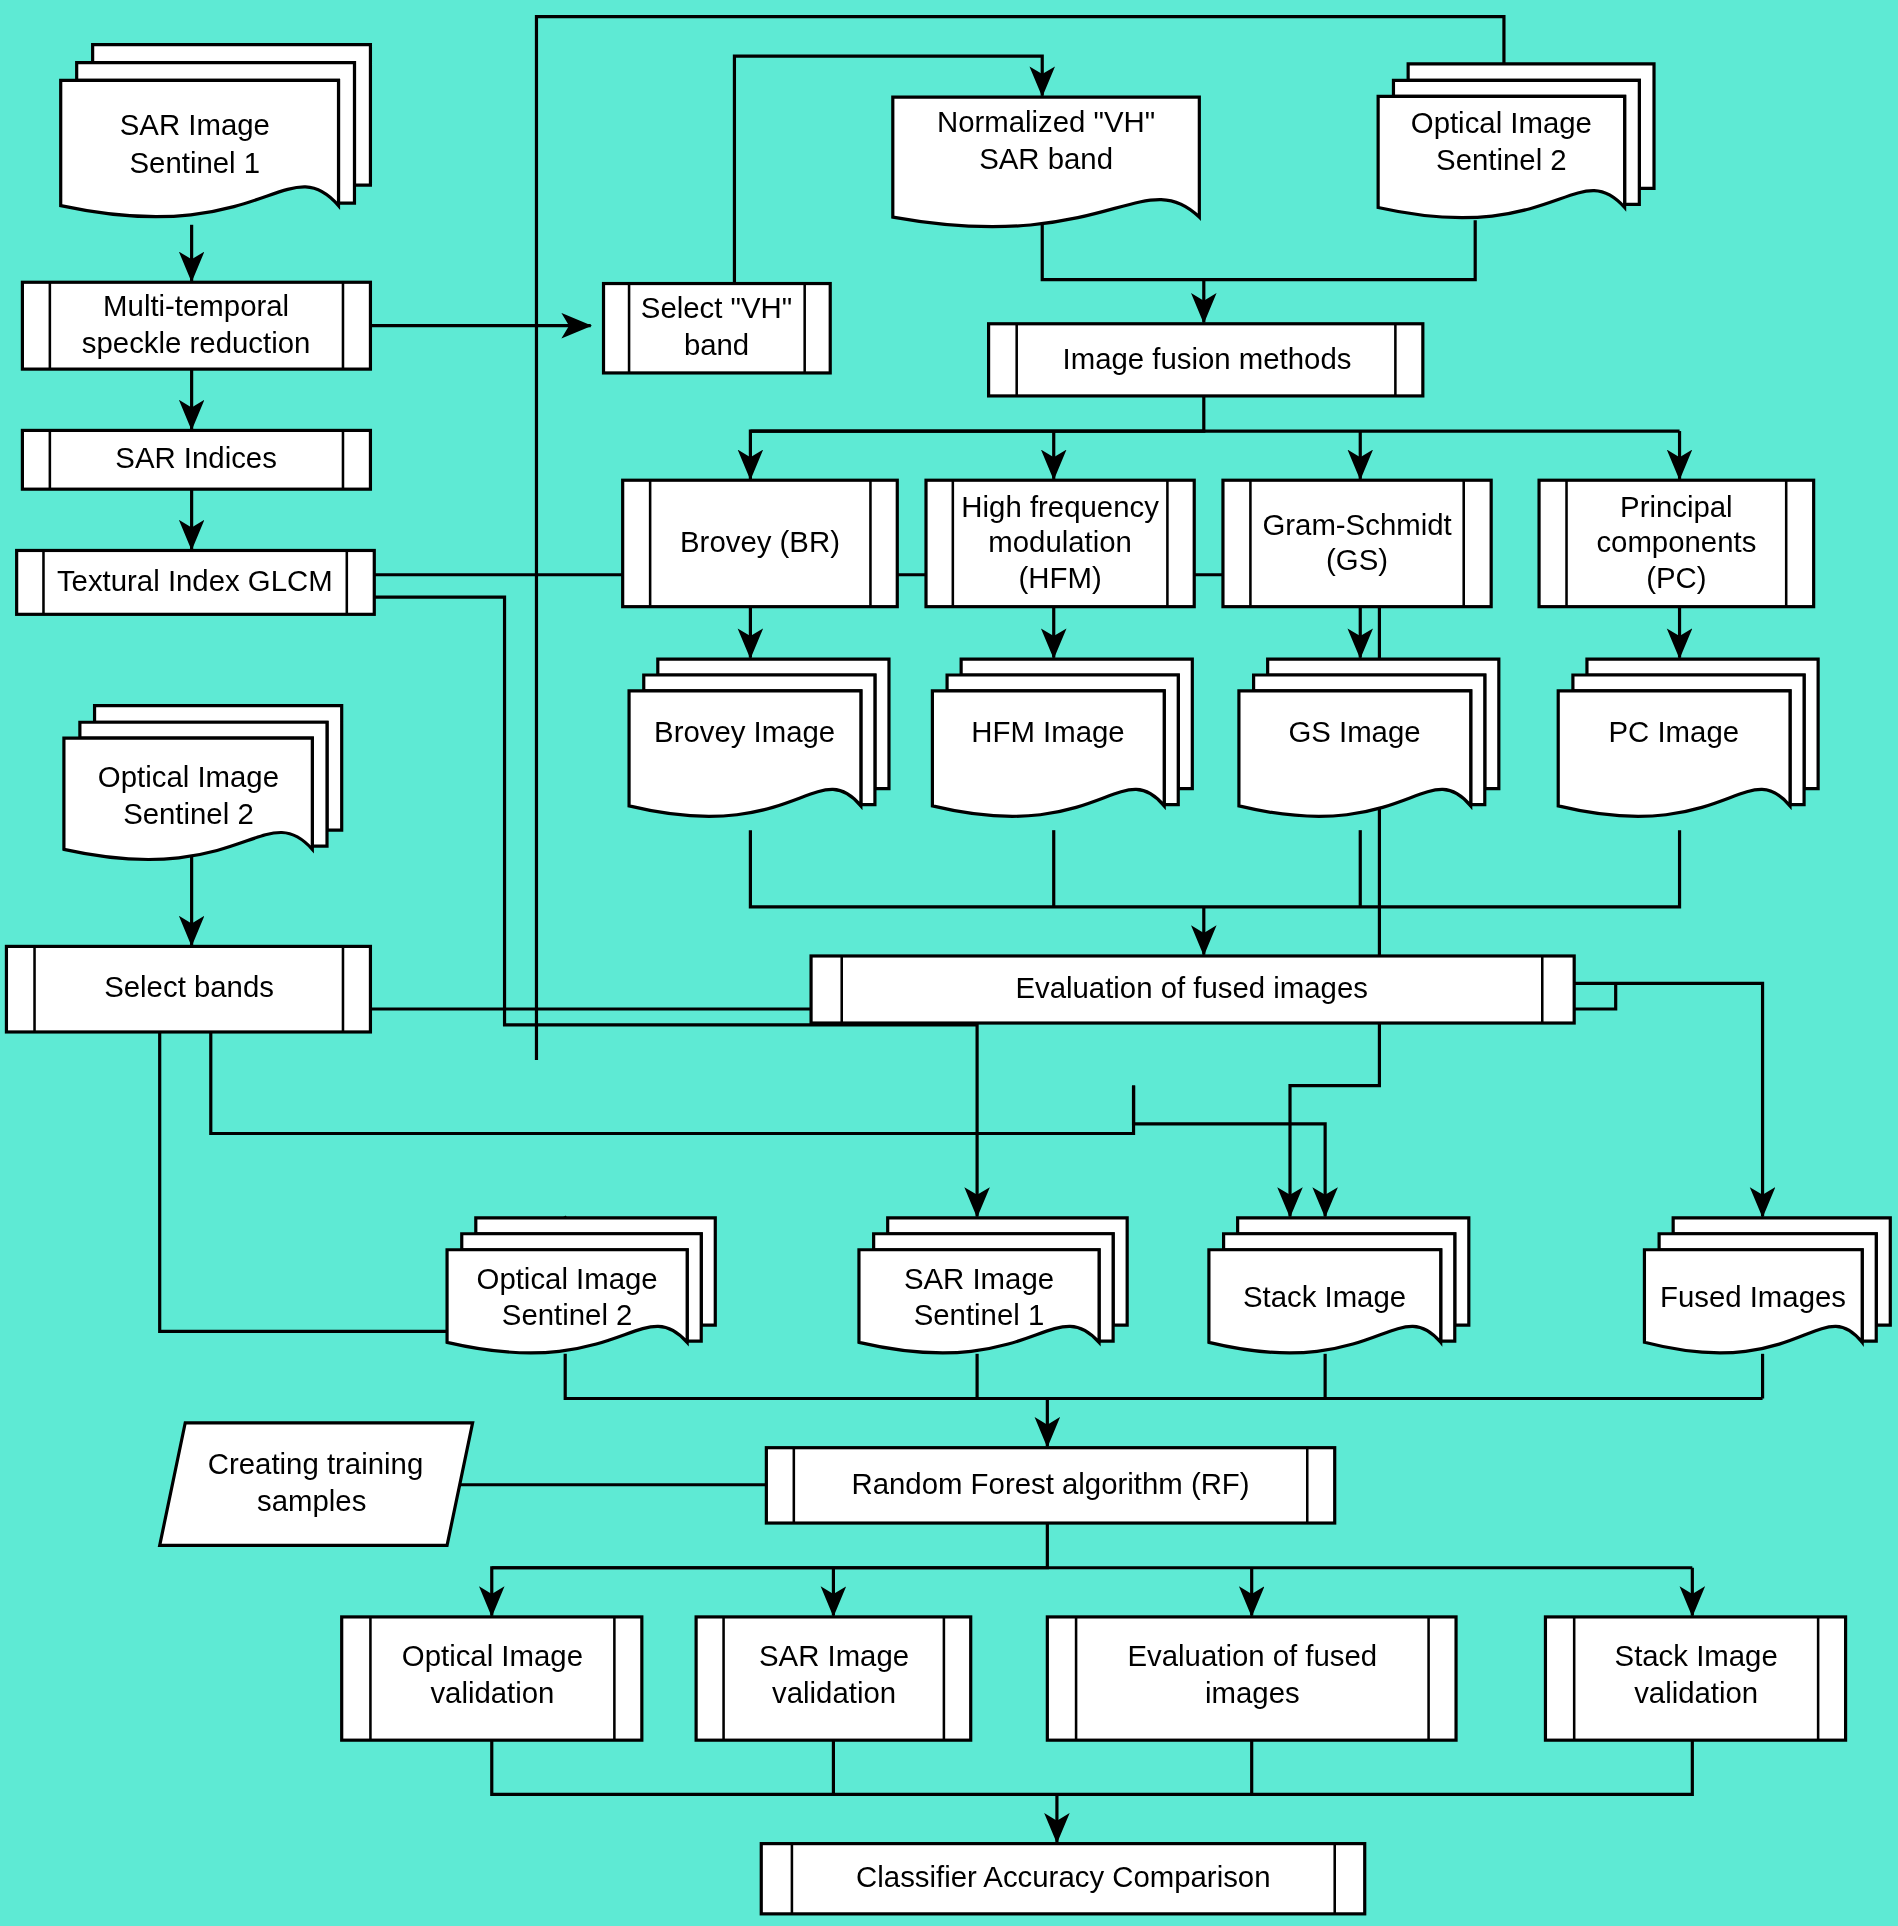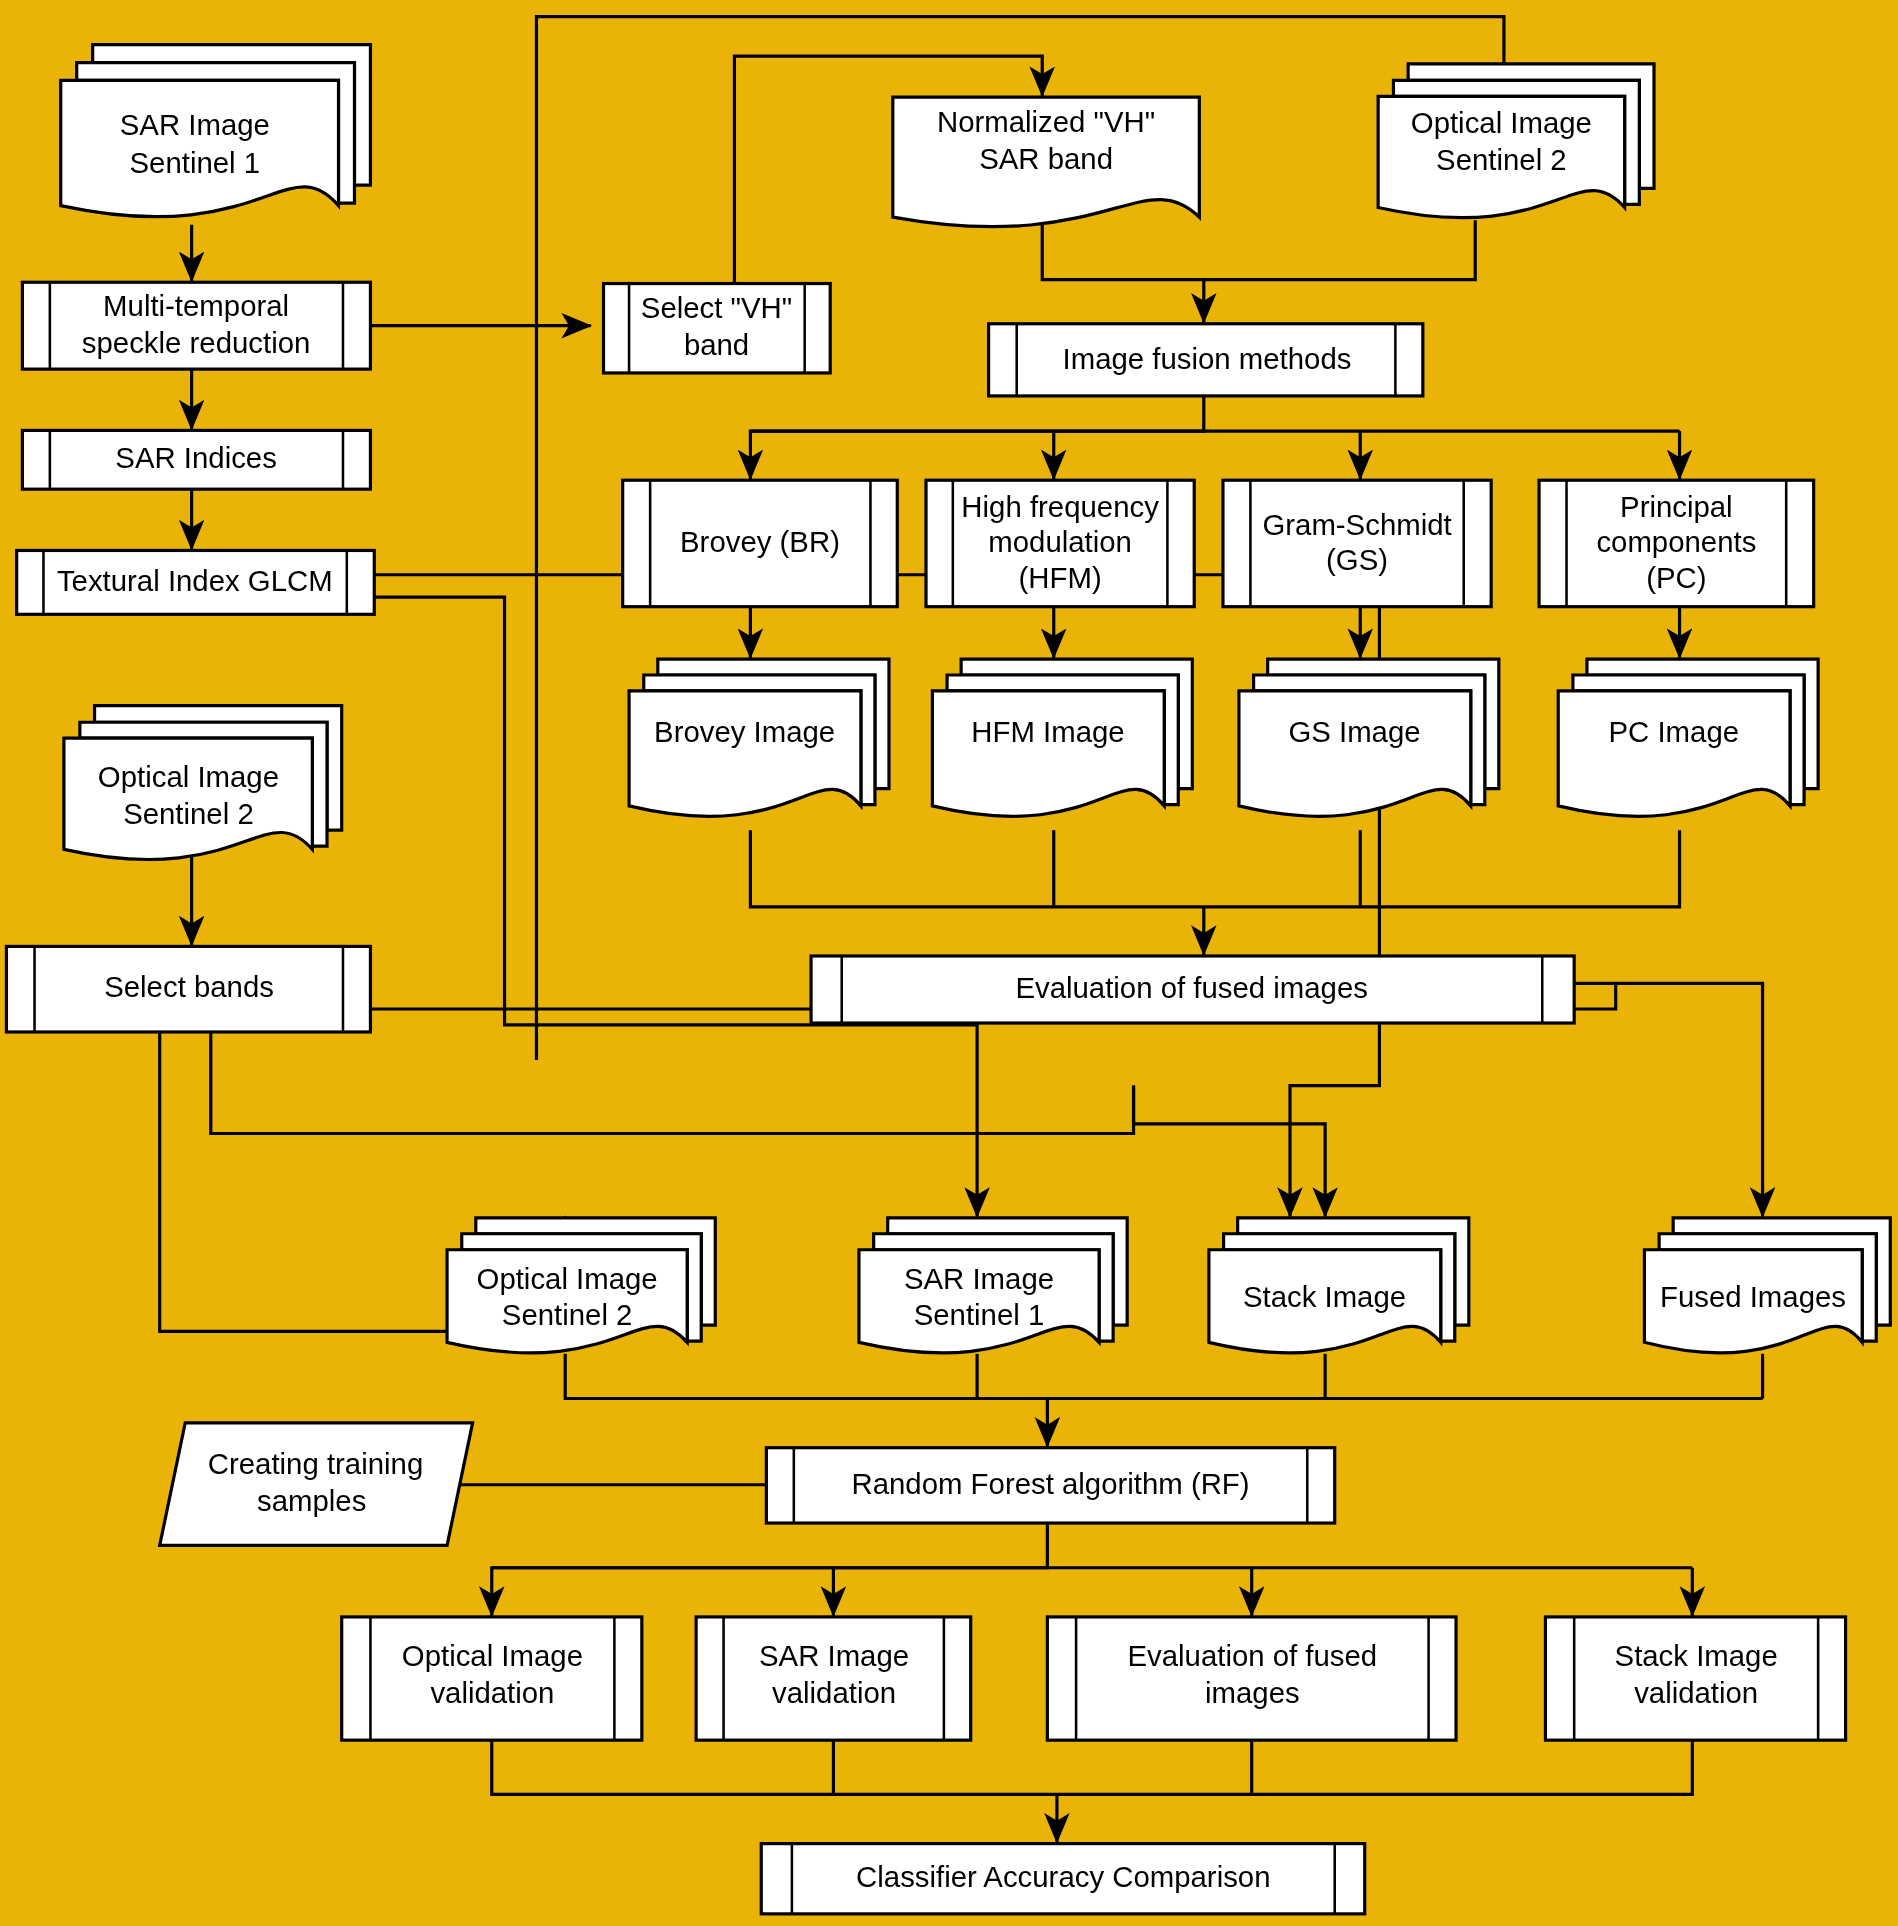--- a/index.html
+++ b/index.html
@@ -1,17 +1,17 @@
 <!DOCTYPE html>
 <html style="font-size:10.2px"><head>
 <meta charset="utf-8">
 <style>
   html,body{margin:0;padding:0;background:#ffffff;}
   body{font-family:"Liberation Sans", sans-serif;}
-  #stage{position:relative;width:1898px;height:1926px;background:#eab308;overflow:hidden;}
+  #stage{position:relative;width:1898px;height:1926px;background:#5eead4;overflow:hidden;}
   svg{display:block;}
   .shp{fill:#ffffff;stroke:#000000;stroke-width:5;}
   .shp-thin{fill:none;stroke:#000000;stroke-width:4;}
   .lnk{fill:none;stroke:#000000;stroke-width:5;}
   .lbl{font-family:"Liberation Sans", sans-serif;font-size:46px;fill:#000;text-anchor:middle;dominant-baseline:middle;}
 </style>
 </head>
 <body>
 
 <div id="stage">

